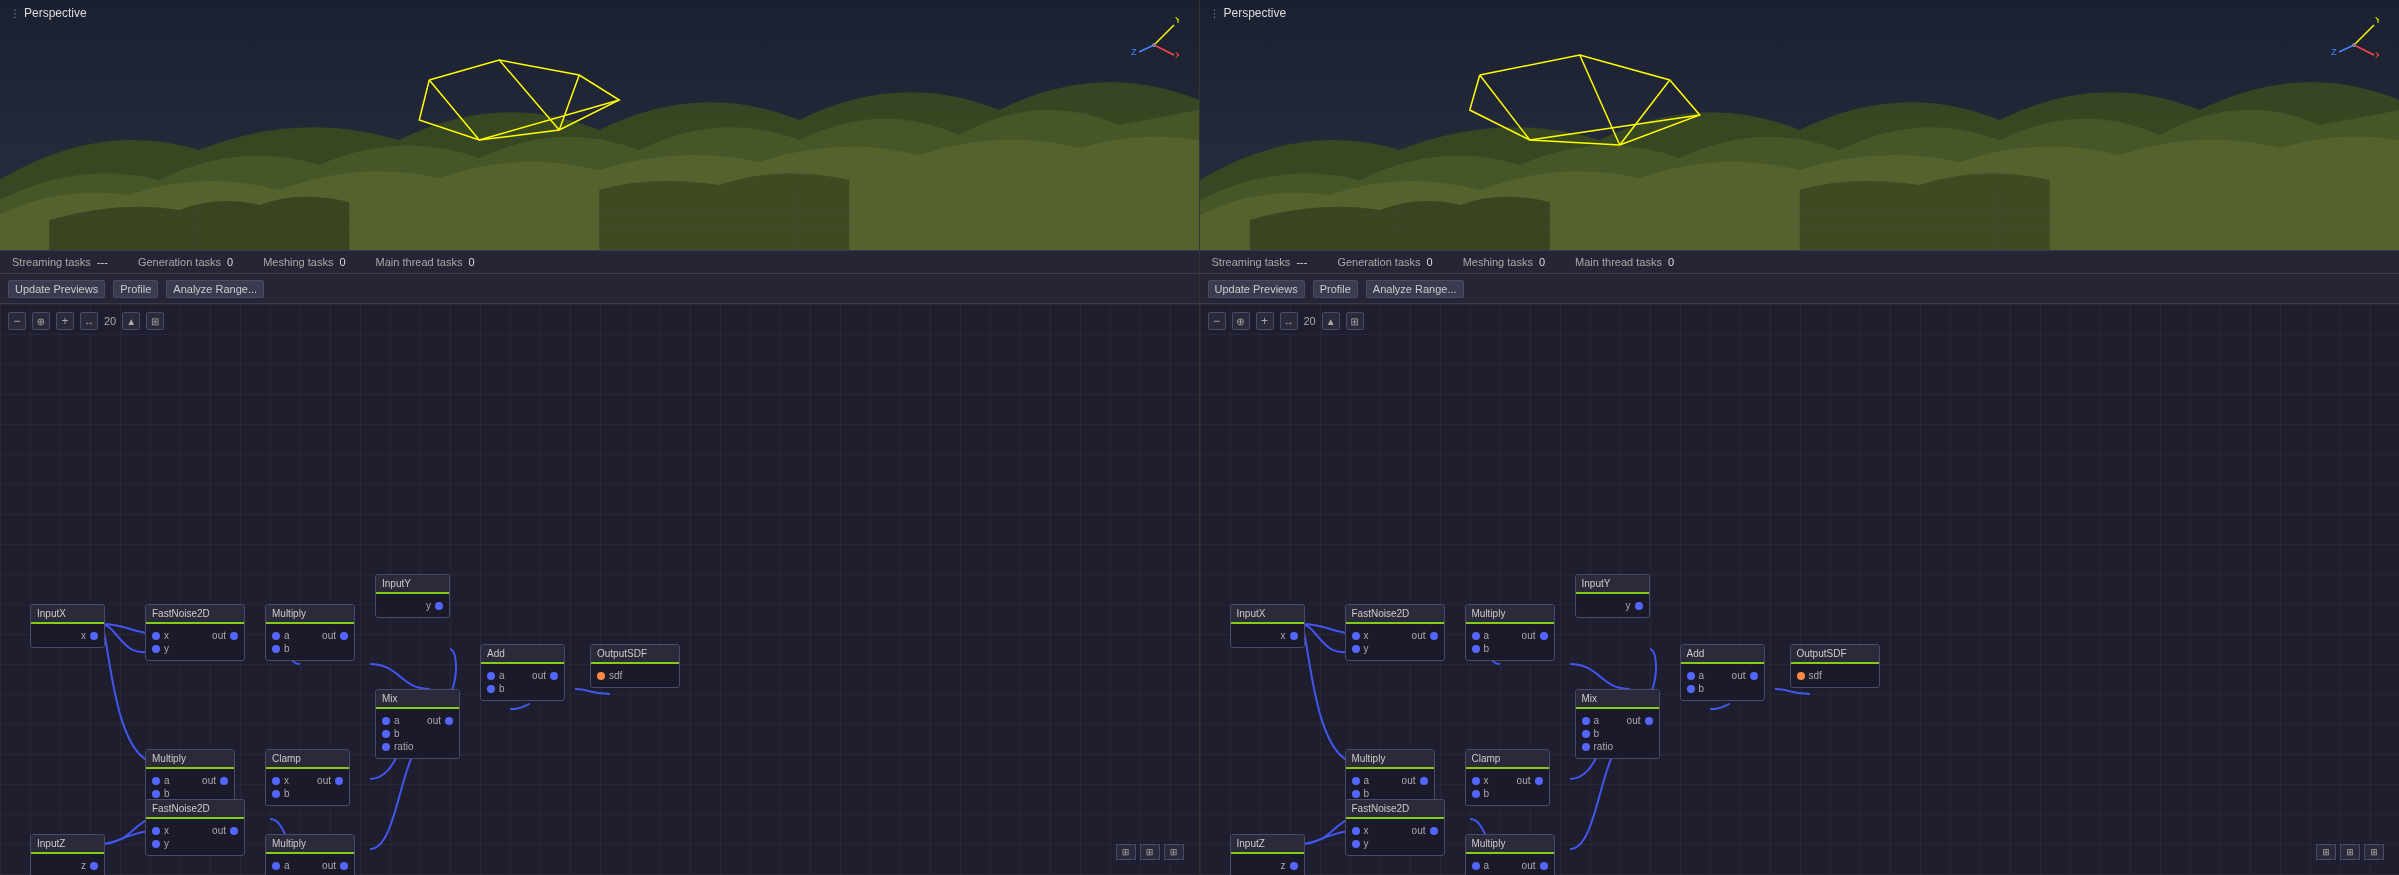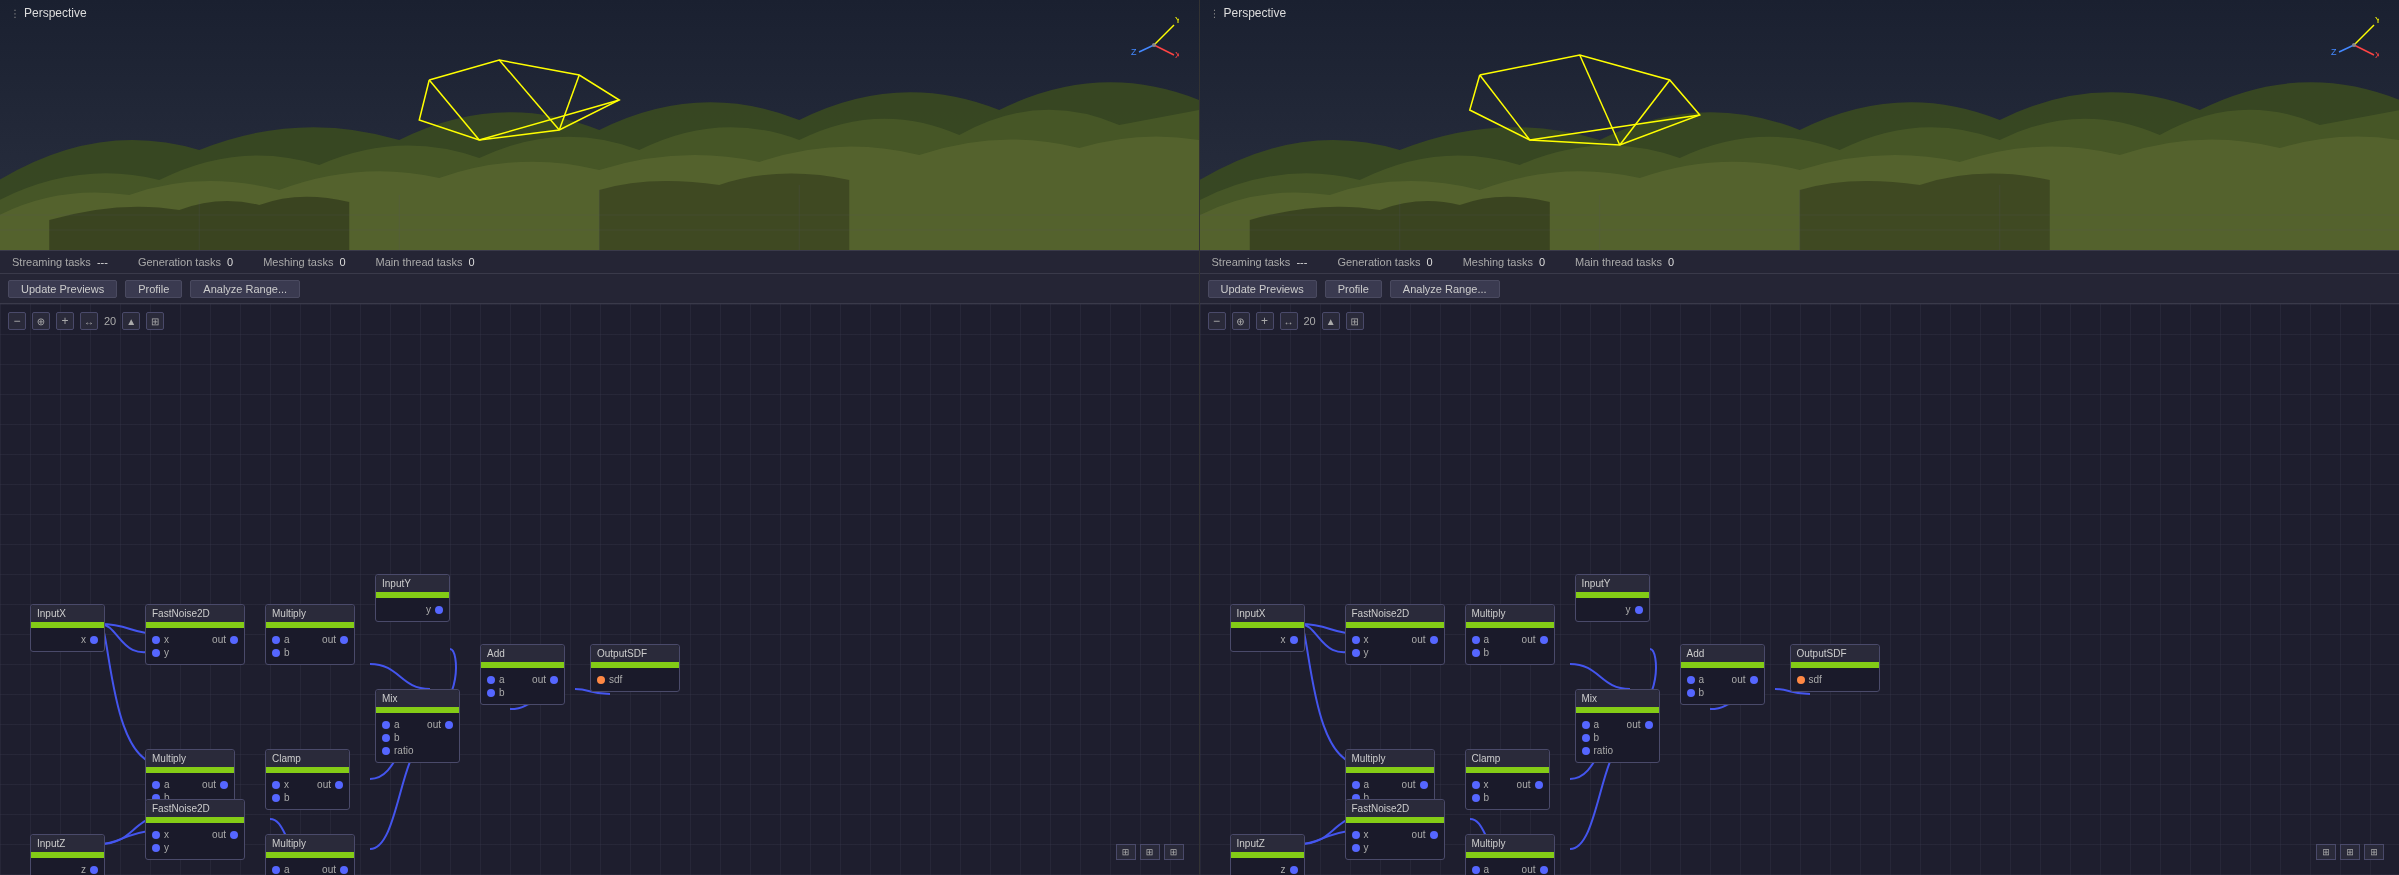--- a/index.html
+++ b/index.html
@@ -102,21 +102,21 @@
       display: flex;
       align-items: center;
       gap: 8px;
       height: 30px;
     }
 
     .toolbar-btn {
       background: #3a3a50;
       border: 1px solid #4a4a60;
       color: #ccc;
-      padding: 2px 12px;
+      padding: 2px 6px;
       cursor: pointer;
       font-size: 11px;
       border-radius: 2px;
     }
 
     
     .node-graph {
       flex: 1;
       background: #1e1e2e;
       position: relative;
@@ -142,21 +142,21 @@
       border-radius: 3px;
       min-width: 80px;
       z-index: 5;
     }
 
     .node-header {
       background: #2a2a3a;
       padding: 3px 6px;
       font-size: 10px;
       color: #ccc;
-      border-bottom: 6px solid #84cc16;
+      border-bottom: 2px solid #84cc16;
       border-radius: 3px 3px 0 0;
     }
 
     .node-body {
       padding: 4px 6px;
     }
 
     .node-port {
       display: flex;
       align-items: center;

